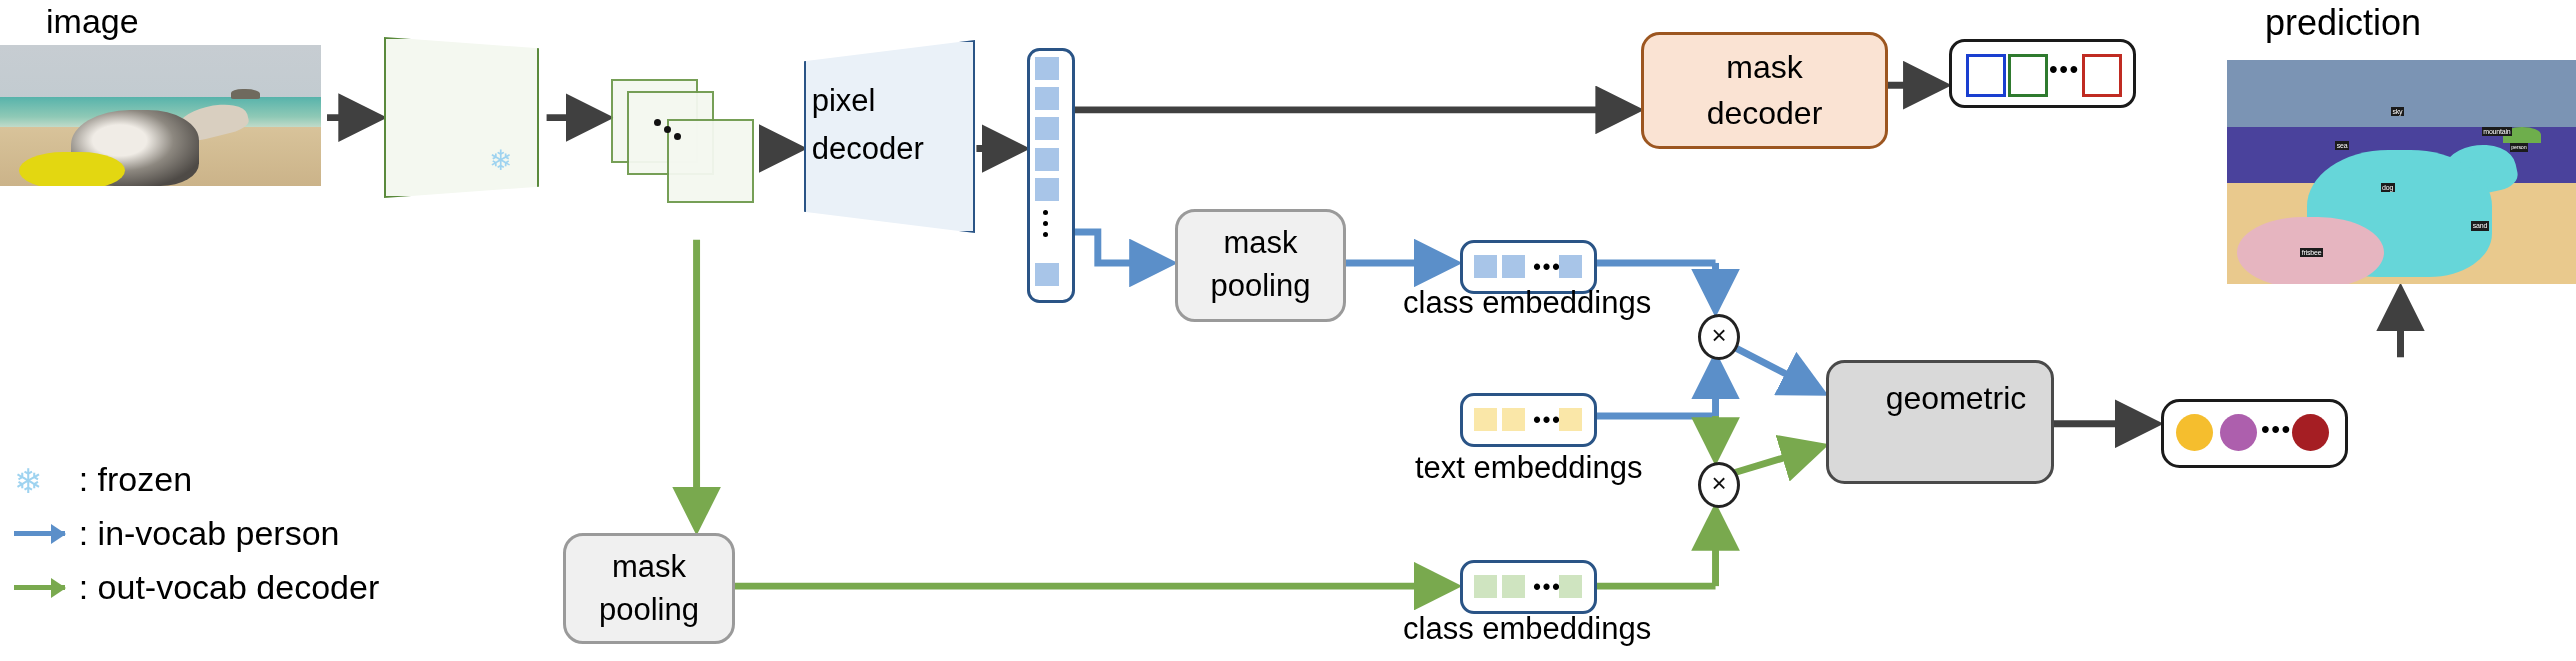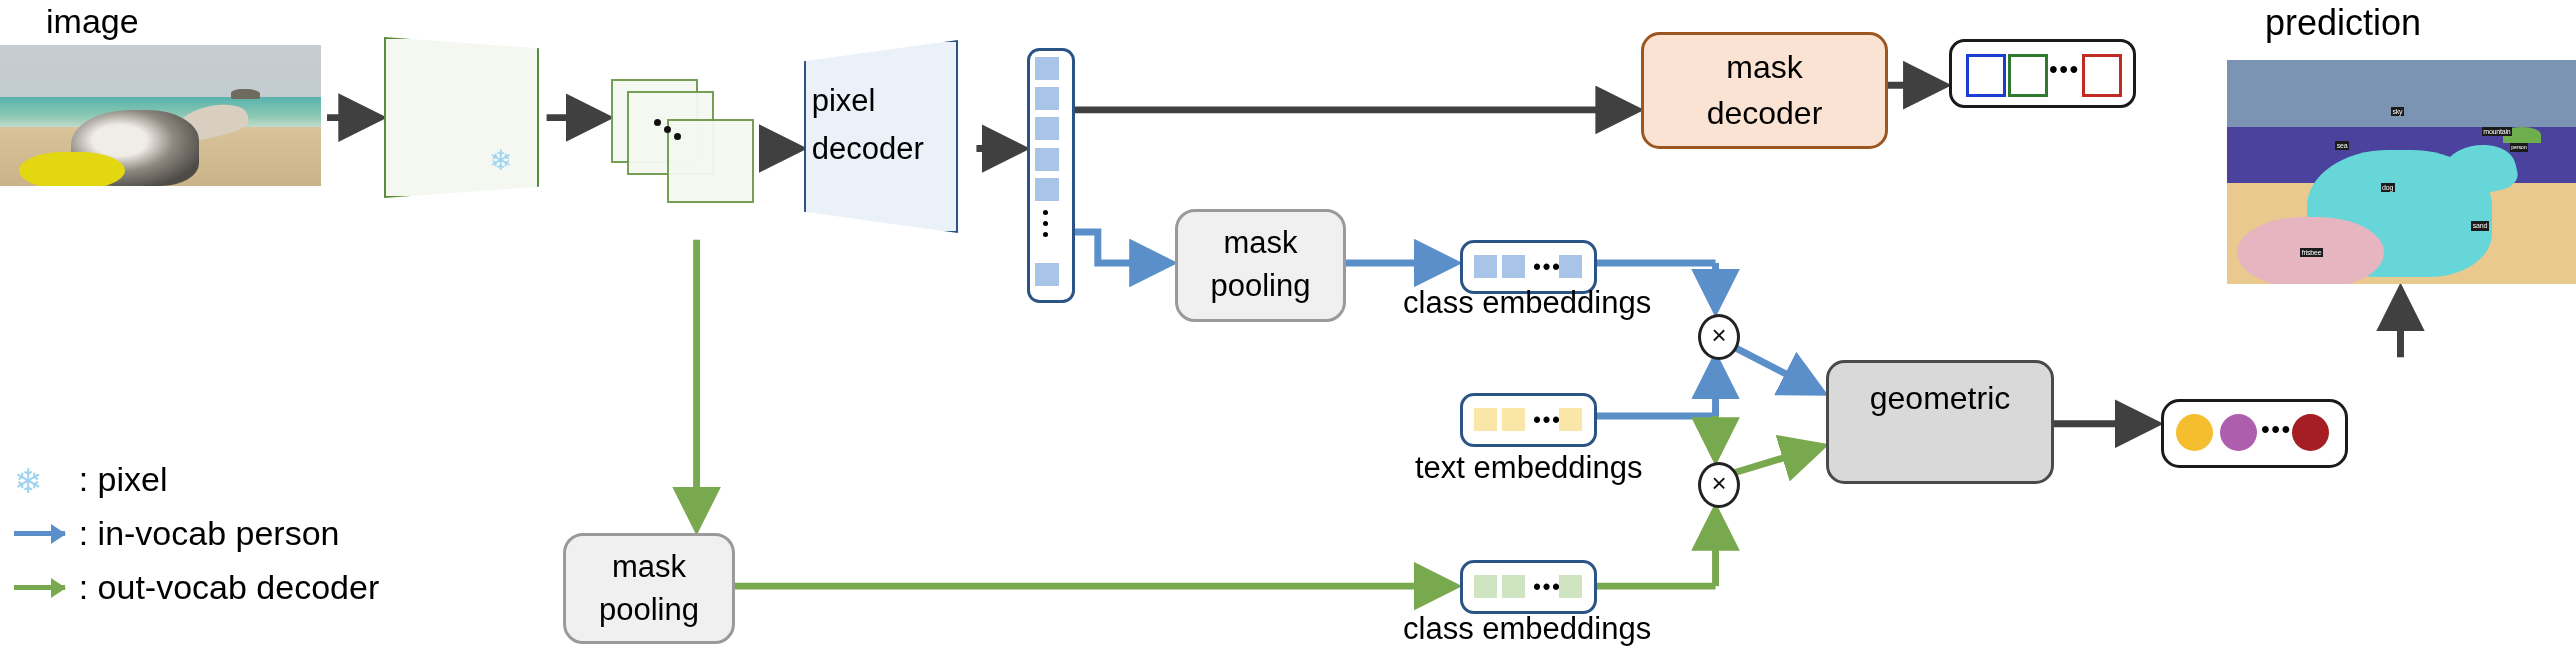--- a/index.html
+++ b/index.html
@@ -53,39 +53,39 @@
     padding:0px 1.5px;line-height:9.3px;font-family:"Liberation Sans",sans-serif;
     white-space:nowrap;letter-spacing:-0.2px;}
 
   
   .clip-box{left:384px;top:37px;width:155px;height:161px;}
   .clip-box .poly{position:absolute;inset:0;background:#f4f8f0;
     border:2.3px solid #5a8a3c;clip-path:polygon(0% 0%,100% 7%,100% 93%,0% 100%);}
   .clip-text{position:absolute;left:10.8px;top:10.8px;font-size:31px;line-height:48px;}
   .snow{position:absolute;left:105px;top:107px;font-size:28px;color:#9ed3f0;}
 
-  .pxdec{left:804px;top:40px;width:154px;height:193px;}
+  .pxdec{left:804px;top:40px;width:171px;height:193px;}
   .pxdec .poly{position:absolute;inset:0;background:#eaf1f8;
     border:2.3px solid #2a5486;clip-path:polygon(0% 11%,100% 0%,100% 100%,0% 89%);}
   .pxdec .t{position:absolute;left:7.7px;top:37px;font-size:31px;line-height:48px;}
 
   .maskdec{left:1641px;top:32px;width:241px;height:111px;
     background:#fae3d3;border:3.9px solid #9c5620;border-radius:18.6px;}
   .maskdec .t{position:absolute;left:0;top:9.3px;width:100%;text-align:center;
     font-size:32px;line-height:46px;}
 
   .pool{background:#f0f0f0;border:3.1px solid #9a9a9a;border-radius:20px;}
   .pool .t{position:absolute;left:0;top:9.3px;width:100%;text-align:center;
     font-size:31px;line-height:43px;}
   #pool-top{left:1175px;top:209px;width:165px;height:107px;}
   #pool-bot{left:563px;top:533px;width:166px;height:105px;}
 
   .geo{left:1826px;top:360px;width:222px;height:118px;
     background:#d9d9d9;border:3.1px solid #4a4a4a;border-radius:18.6px;}
-  .geo .t{position:absolute;left:0;top:10.8px;width:100%;text-align:center;
+  .geo .t{position:absolute;left:16px;top:10.8px;width:100%;text-align:center;
     font-size:32px;line-height:48px;}
 
   
   #token-strip{left:1027px;top:48px;width:42px;height:249px;
     background:#fff;border:3.9px solid #2a5486;border-radius:12.4px;}
   #token-strip .tok{position:absolute;left:5.4px;width:24px;height:23px;background:#a8c5e8;}
   #token-strip .vdots{position:absolute;left:13px;width:7.7px;color:#000;}
   #token-strip .vdots i{display:block;width:5.4px;height:5.4px;border-radius:50%;
     background:#000;margin-bottom:5.4px;}
 
@@ -321,21 +321,21 @@
     <div class="seg-tag" style="left:81%;top:37%;font-size:5.4px;">person</div>
     <div class="seg-tag" style="left:44%;top:55%;">dog</div>
     <div class="seg-tag" style="left:70%;top:72%;">sand</div>
     <div class="seg-tag" style="left:21%;top:84%;">frisbee</div>
   </div>
 
   <div class="abs" id="legend">
 
     <div class="lrow">
       <div class="gl" style="color:#9ed3f0;">❄</div>
-      <div class="txt lbl">: pixel</div>
+      <div class="txt lbl">: frozen</div>
     </div>
 
     <div class="lrow">
       <div class="larrow" style="background:#5b8fc9;">
         <div class="hd" style="border-left:15.5px solid #5b8fc9;"></div>
       </div>
       <div class="txt lbl">: in-vocab person</div>
     </div>
 
     <div class="lrow">

